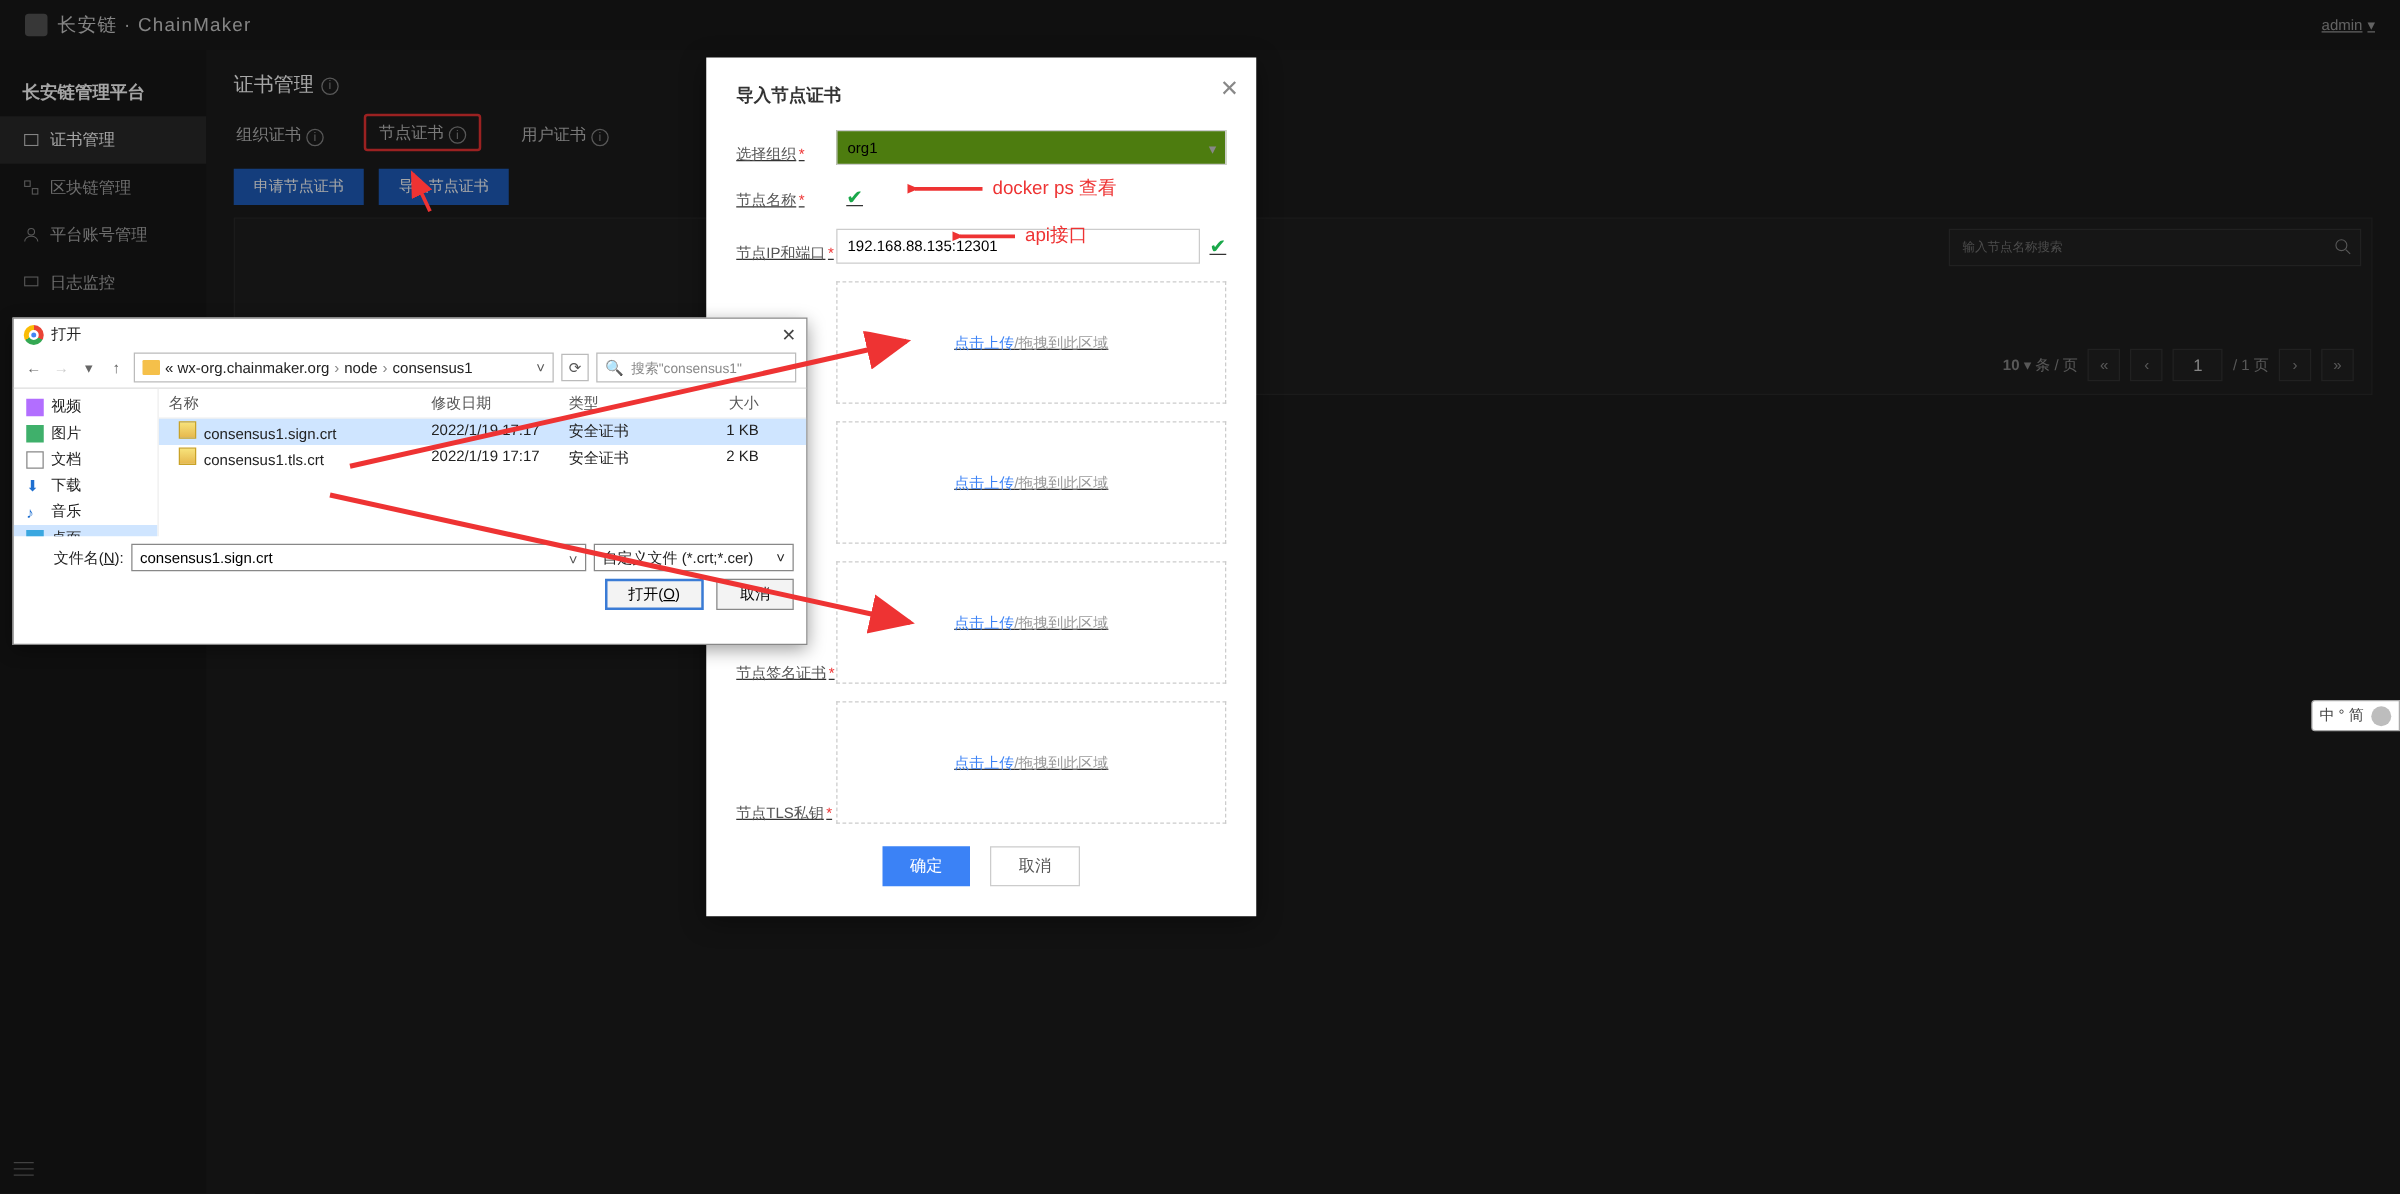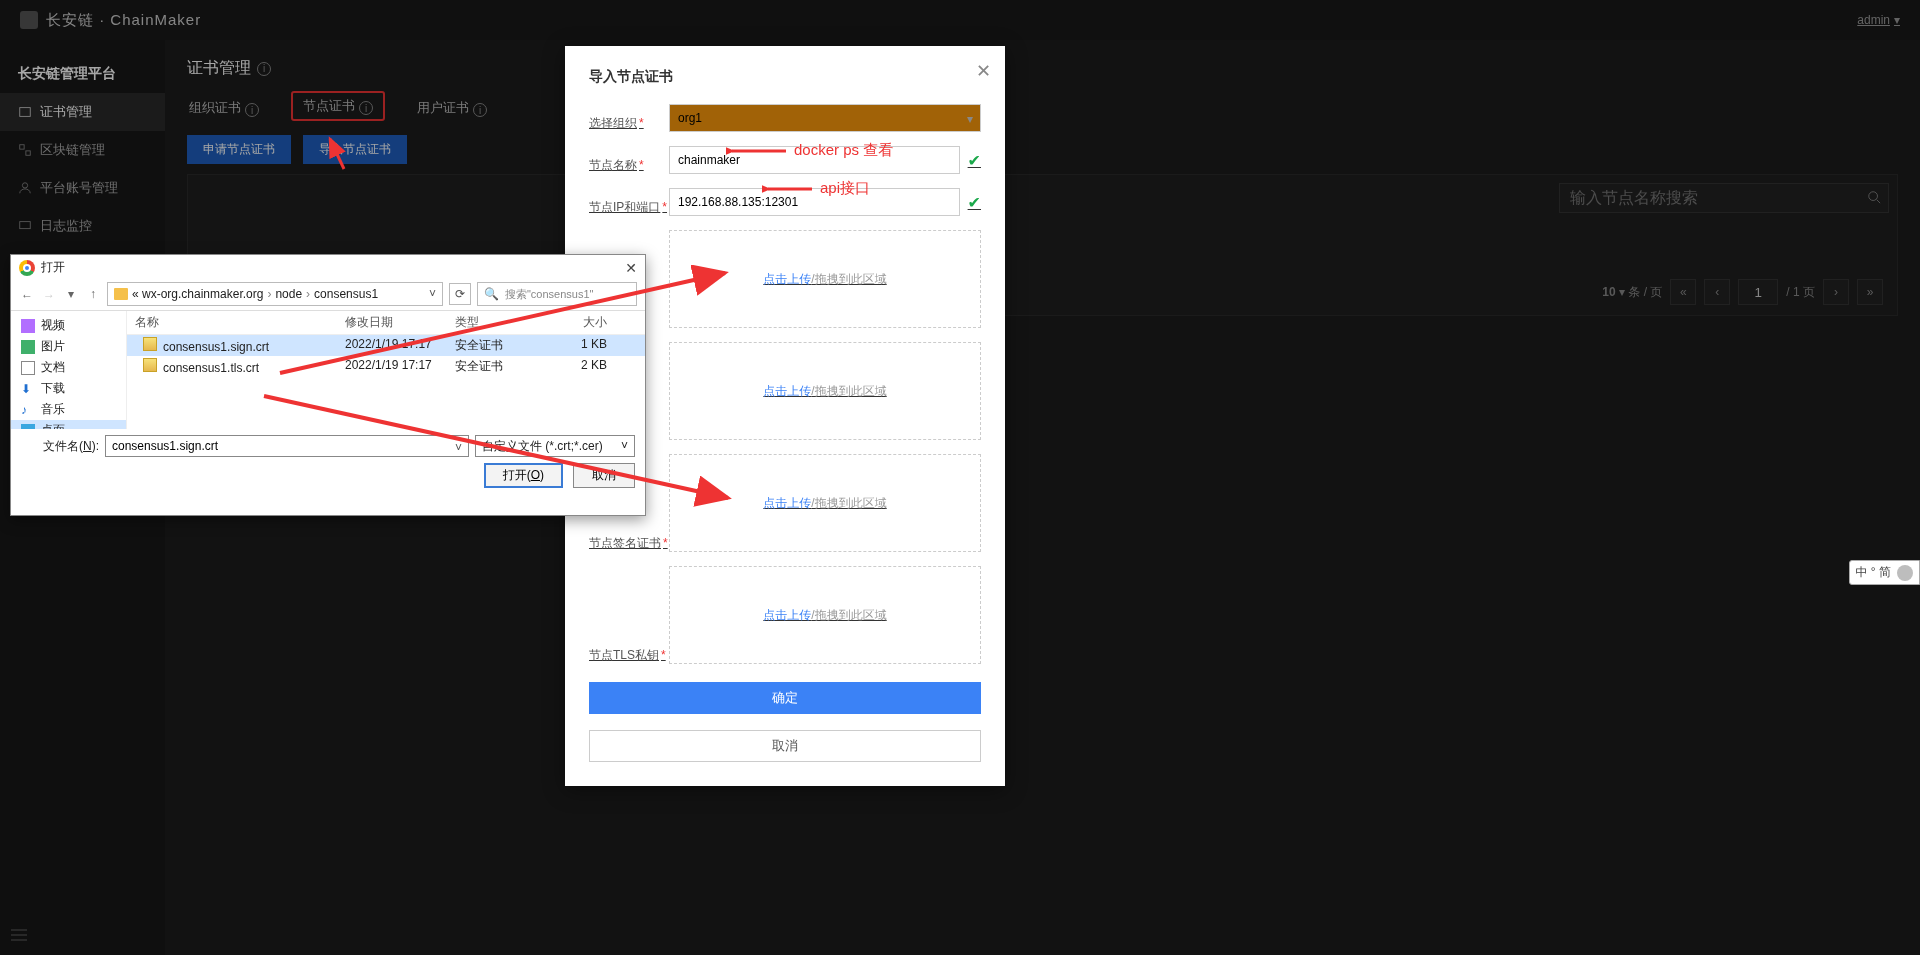--- a/index.html
+++ b/index.html
@@ -25,21 +25,21 @@
 .info-ic { width:14px; height:14px; border:1px solid #888; border-radius:50%; display:inline-flex; align-items:center; justify-content:center; font-size:10px; color:#888;}
 .tabs { display: flex; gap: 30px; margin-bottom: 14px; }
 .tab { color: #bbb; font-size: 13px; display:flex; align-items:flex-end; gap:4px; padding:4px 2px; cursor:pointer; }
 .tab.hlbox { border: 2px solid #e33; border-radius: 3px; padding: 4px 10px; }
 .action-row { display: flex; gap: 12px; margin-bottom: 10px; }
 .act-btn { background: #1f5fbf; color: #fff; padding: 6px 16px; border: none; font-size: 12px; cursor:pointer; }
 
 .panel { background: #1f1f1f; border: 1px solid #2a2a2a; }
 .panel-toolbar { display:flex; justify-content:flex-end; padding:8px; }
 .search-wrap { position:relative; width:330px; }
-.search-inp { width:100%; height:30px; background:#232323; border:1px solid #333; color:#888; padding:0 30px 0 10px; font-size:16px;}
+.search-inp { width:100%; height:30px; background:#232323; border:1px solid #333; color:#888; padding:0 30px 0 10px; font-size:10px;}
 .search-ic { position:absolute; right:8px; top:7px; color:#888; }
 .tbl-head { display:flex; color:#888; font-size:12px; padding:10px 12px; border-top:1px solid #2a2a2a; border-bottom:1px solid #2a2a2a;}
 .col { flex:1; }
 .tbl-empty { height:48px; }
 .pager { display:flex; justify-content:flex-end; align-items:center; gap:8px; padding:10px 14px; color:#888; font-size:12px;}
 .pg-btn{ background:#232323; border:1px solid #333; color:#888; width:26px; height:26px; display:inline-flex; align-items:center; justify-content:center;}
 .pg-inp{ width:40px; height:26px; background:#232323; border:1px solid #333; color:#ccc; text-align:center;}
 
 
 .overlay { position:absolute; inset:0; background:rgba(0,0,0,0.35); }
@@ -49,26 +49,26 @@
 
 
 .modal { position:absolute; left:565px; top:46px; width:440px; background:#fff; color:#333; box-shadow:0 4px 20px rgba(0,0,0,.4); padding:22px 24px 24px; }
 .modal-close { position:absolute; right:14px; top:14px; color:#888; font-size:18px; cursor:pointer; background:none; border:none;}
 .modal-title { font-size:14px; font-weight:bold; margin-bottom:18px; }
 .form-row { display:flex; align-items:flex-end; margin-bottom:14px;text-decoration:underline; }
 .form-label { width:80px; text-align:left; color:#555; font-size:12px; padding-top:6px;}
 .form-label .req { color:#e33; margin-left:2px;}
 .form-ctrl { flex:1; position:relative; }
 .ctrl-input, .ctrl-select { width:100%; height:28px; border:1px solid #ccc; padding:0 8px; font-size:12px; }
-.ctrl-select { appearance:none; background:#a16207; }
+.ctrl-select { appearance:none; background:#4d7c0f; }
 .sel-caret { position:absolute; right:8px; top:8px; color:#888; pointer-events:none;}
 .valid-ic { color:#1aa84a; font-size:16px; margin-left:8px; align-self:center; }
 .upload-box { border:1px dashed #ccc; height:98px; display:flex; align-items:center; justify-content:center; font-size:12px; color:#999;}
 .upload-link { color:#3b82f6; }
-.modal-actions { display:flex; justify-content:center; gap:16px; margin-top:18px;flex-direction:column;}
+.modal-actions { display:flex; justify-content:center; gap:16px; margin-top:18px;}
 .btn-primary { background:#3b82f6; color:#fff; border:none; padding:7px 22px; font-size:13px; cursor:pointer;}
 .btn-default { background:#fff; color:#555; border:1px solid #ccc; padding:6px 22px; font-size:13px; cursor:pointer;}
 
 
 .anno-red { position:absolute; color:#e33; font-size:15px; font-weight:500; pointer-events:none; display:flex; align-items:center; gap:6px;}
 .anno-red svg{ flex-shrink:0;}
 
 
 .filedlg { position:absolute; left:10px; top:254px; width:636px; height:262px; background:#fff; border:1px solid #888; box-shadow:0 4px 14px rgba(0,0,0,.4); font-size:12px; color:#222;}
 .filedlg-title { display:flex; align-items:center; justify-content:space-between; padding:4px 8px 2px;}
@@ -249,21 +249,20 @@
   <div class="form-row">
     <div class="form-label"><span>选择组织</span><span class="req">*</span></div>
     <div class="form-ctrl">
       <select class="ctrl-select"><option>org1</option></select>
       <span class="sel-caret">▾</span>
     </div>
   </div>
 
   <div class="form-row">
     <div class="form-label"><span>节点名称</span><span class="req">*</span></div>
-    <div class="form-ctrl"><input class="ctrl-input" value="chainmaker" style=""></div>
     <span class="valid-ic">✔</span>
   </div>
 
   <div class="form-row">
     <div class="form-label"><span>节点IP和端口</span><span class="req">*</span></div>
     <div class="form-ctrl"><input class="ctrl-input" value="192.168.88.135:12301" style=""></div>
     <span class="valid-ic">✔</span>
   </div>
 
   <div class="form-row">

